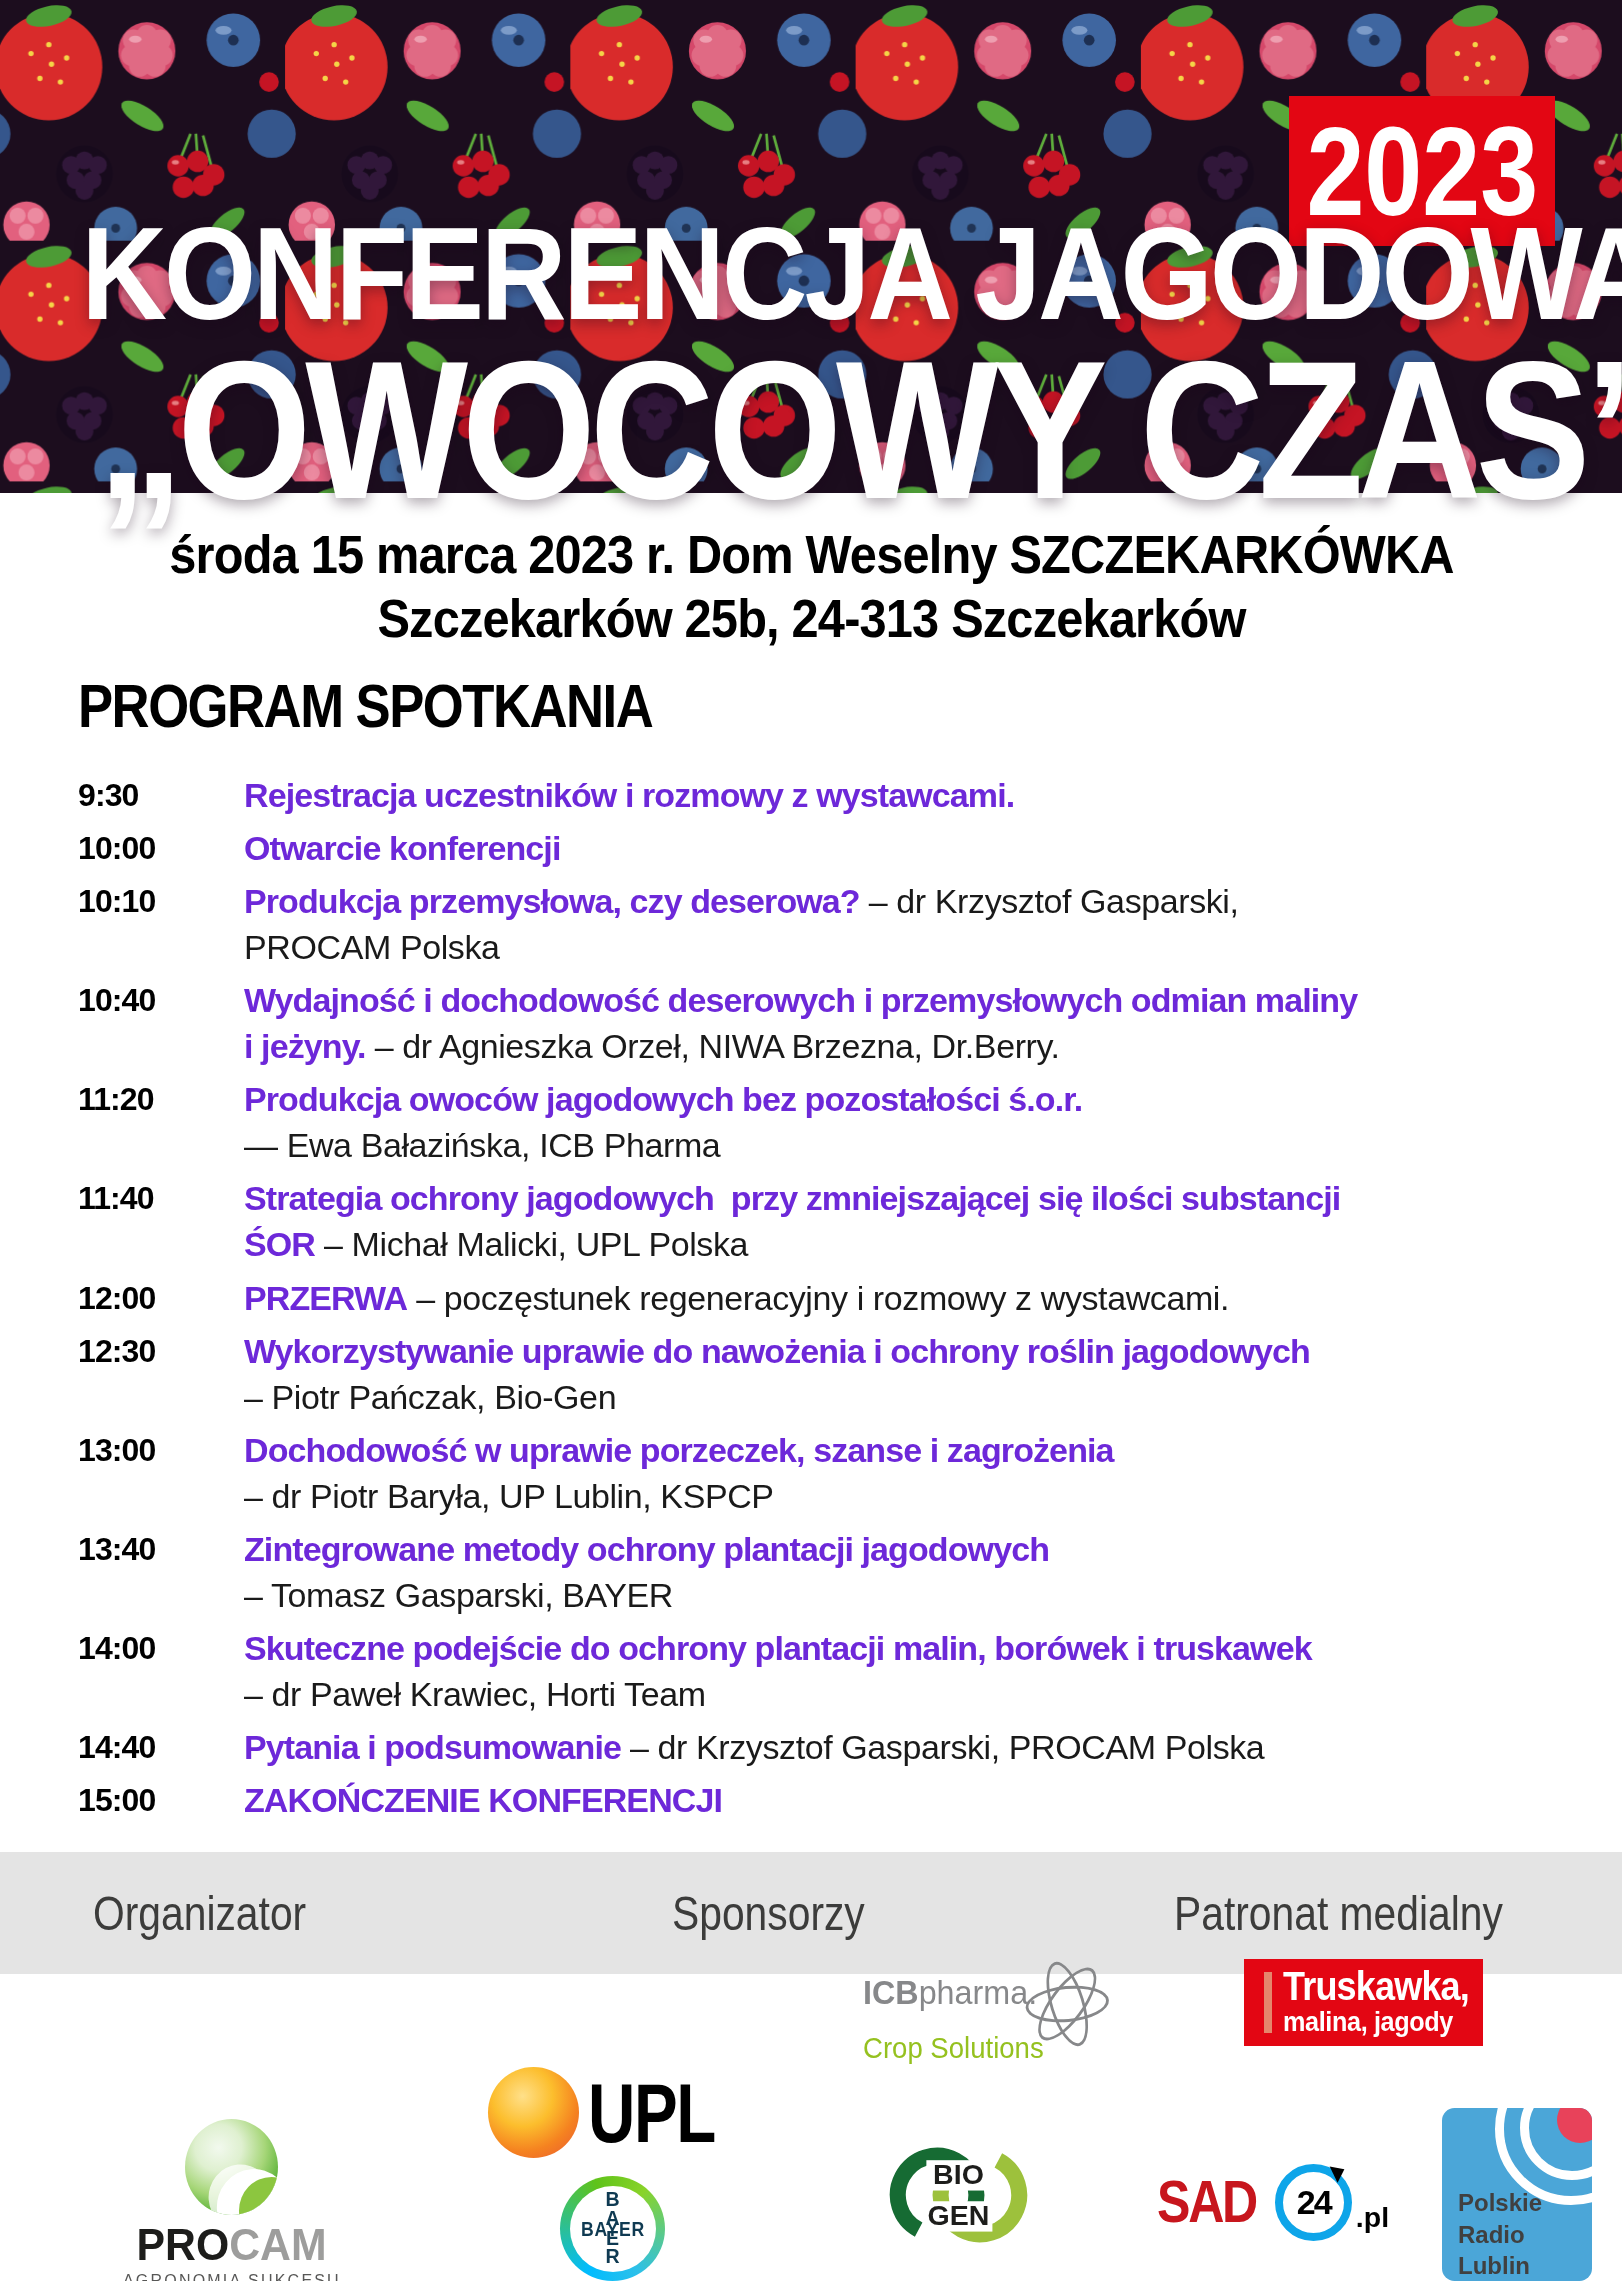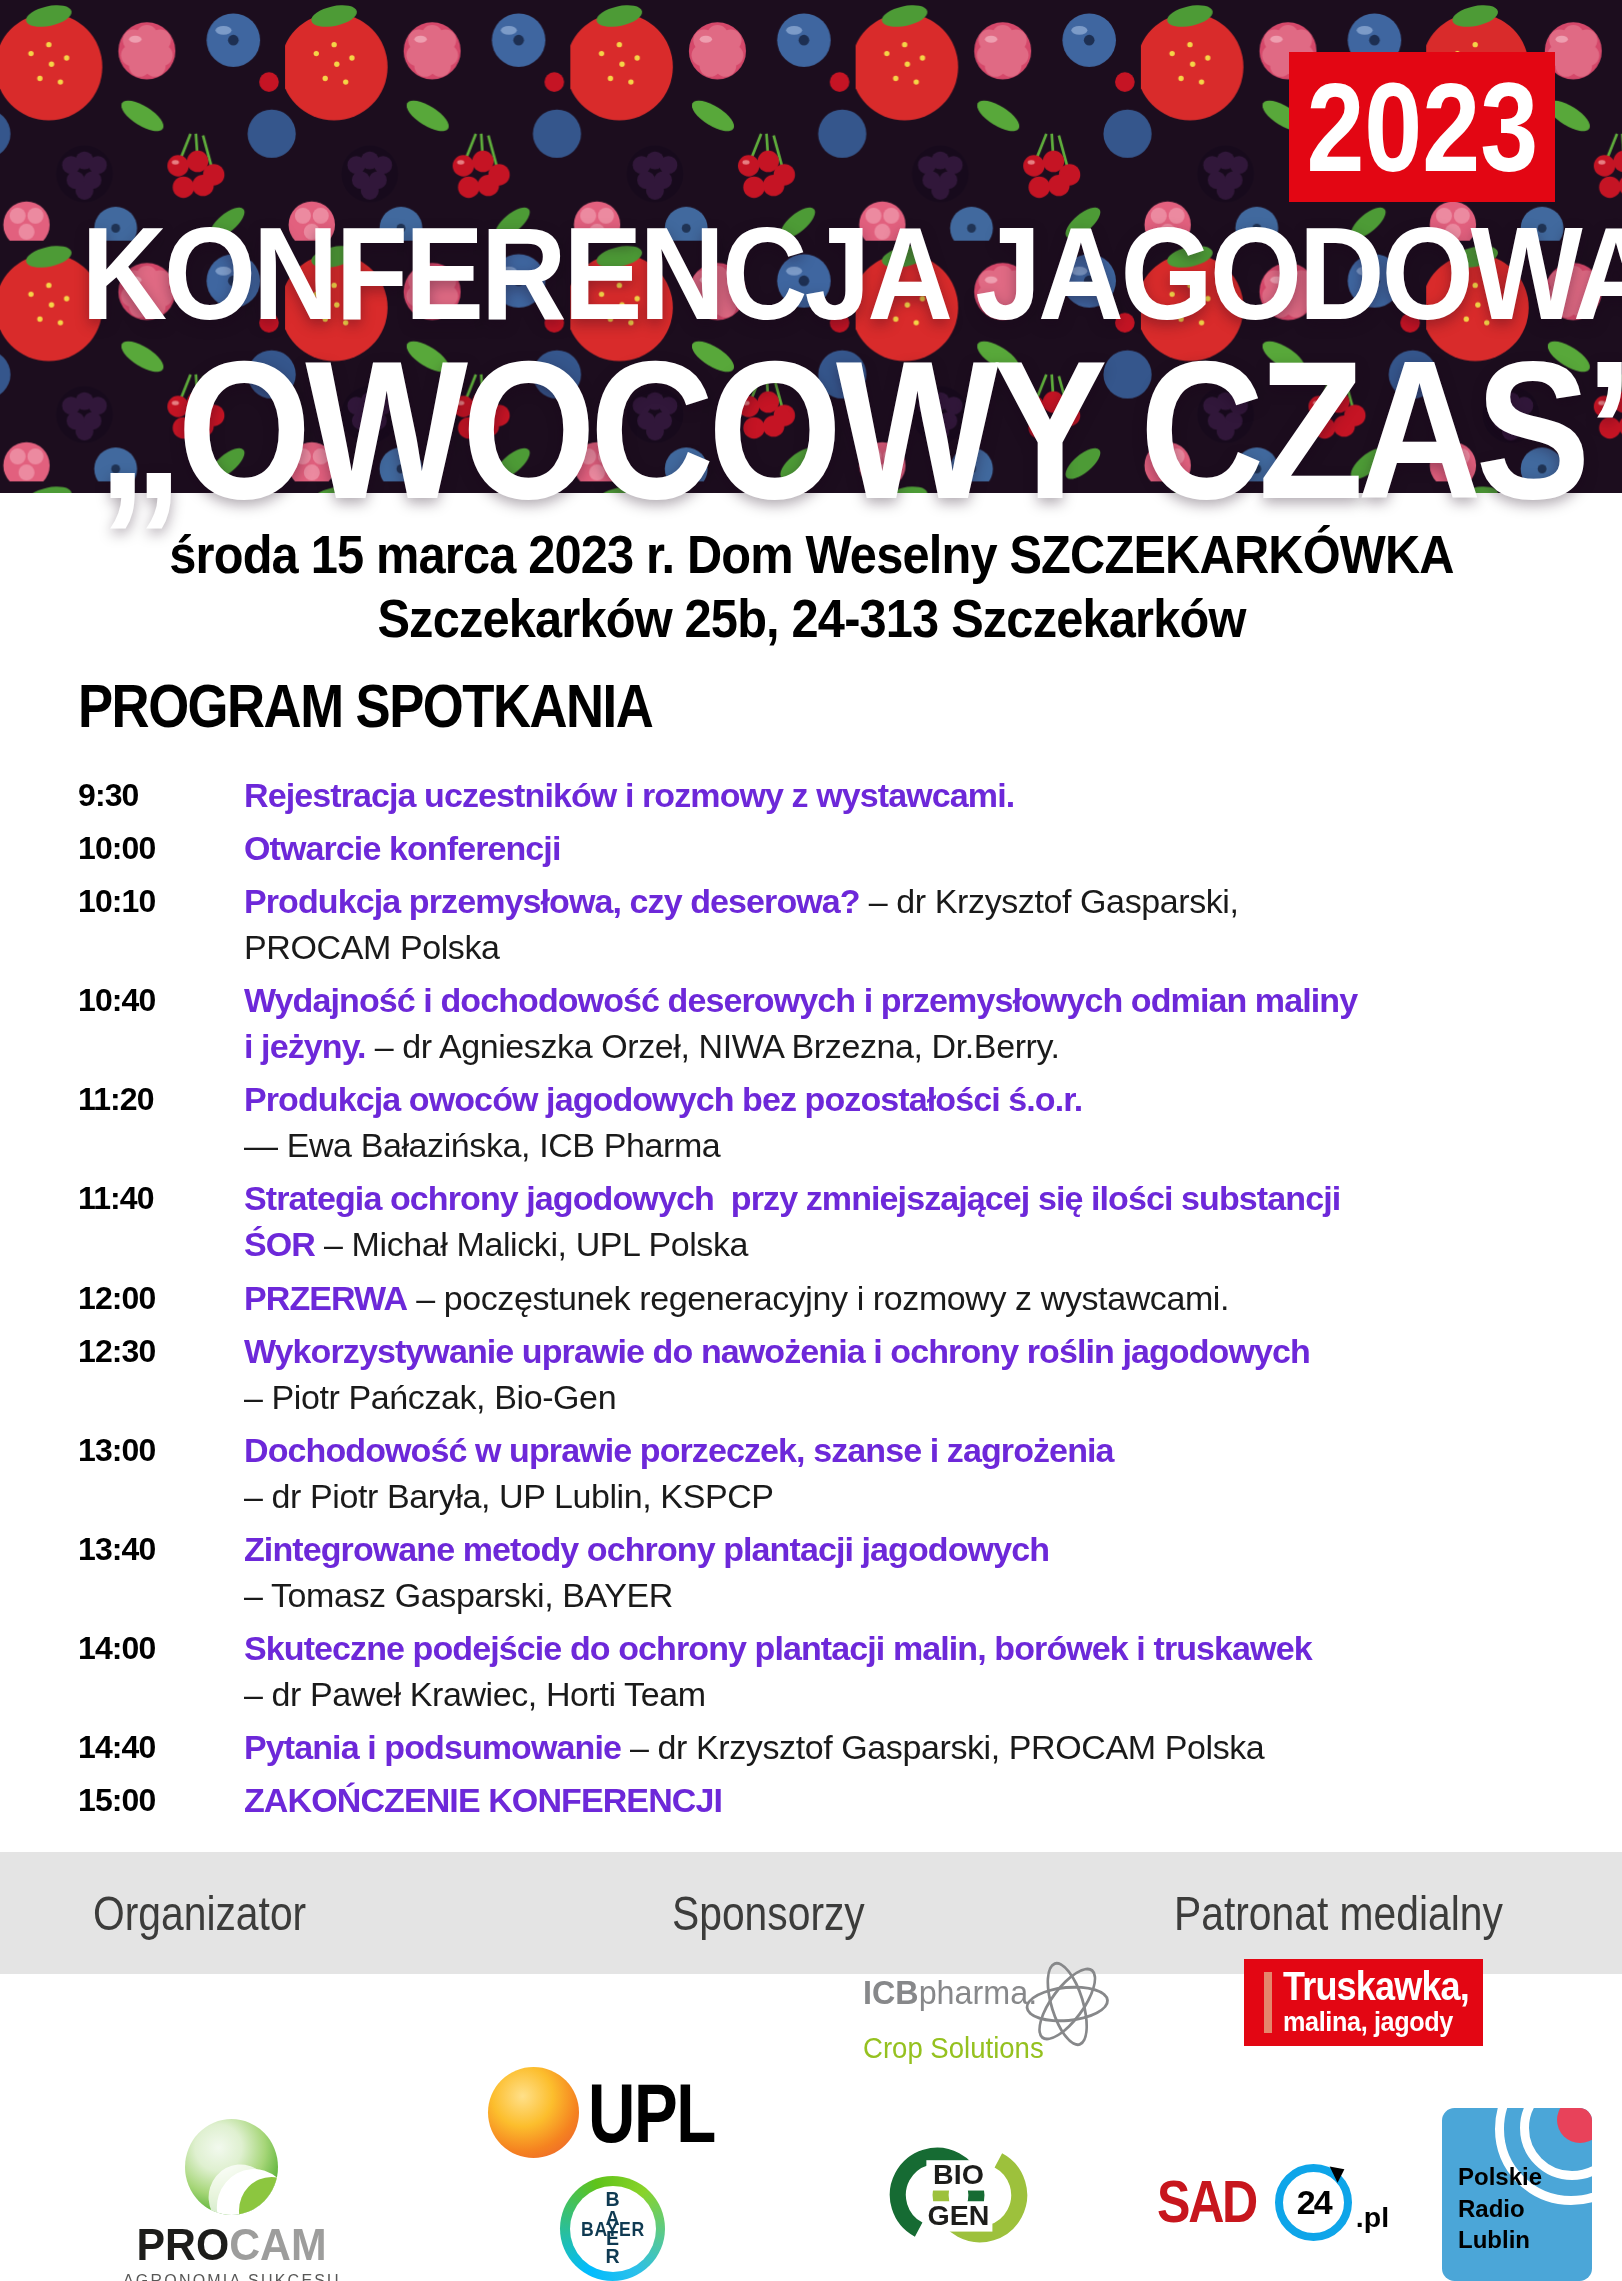--- a/index.html
+++ b/index.html
@@ -127,21 +127,21 @@
   .sad-pl{font-size:28.5px;font-weight:bold;color:#000;margin-left:3.6px;margin-top:30px;line-height:1;}
 
   
   .radio{left:1442px;top:2108px;width:150px;height:173px;background:#4ba6d8;
     border-radius:12.5px;overflow:hidden;}
   .radio .wave{position:absolute;border:9.8px solid #fff;border-radius:50%;background:transparent;}
   .radio .w1{width:134px;height:134px;right:-55px;top:-55px;}
   .radio .w2{width:86px;height:86px;right:-32px;top:-32px;}
   .radio .dot{position:absolute;width:46px;height:46px;border-radius:50%;background:#e8425a;
     right:-10.7px;top:-10.7px;}
-  .radio-text{position:absolute;left:16px;bottom:26px;color:#000000;font-weight:bold;
+  .radio-text{position:absolute;left:16px;bottom:0;color:#404040;font-weight:bold;
     font-size:24px;line-height:1.3;white-space:pre-line;}
 </style>
 </head>
 <body>
 
 <div class="page">
 
   <div class="photo">
     <svg viewBox="0 0 1821 553" preserveAspectRatio="xMidYMid slice">
       <defs>
@@ -192,21 +192,21 @@
           <ellipse cx="255" cy="250" rx="24" ry="10" fill="#4d9b36" transform="rotate(-40 255 250)"></ellipse>
           <circle cx="130" cy="256" r="24" fill="#41699e"></circle>
           <circle cx="130" cy="256" r="5" fill="#203455"></circle>
           <circle cx="302" cy="92" r="11" fill="#c51424"></circle>
         </pattern>
       </defs>
       <rect width="1821" height="553" fill="url(#berryTile)"></rect>
     </svg>
   </div>
 
-  <div class="badge" style="background:#e30613;">
+  <div class="badge" style="background:#e30613;margin-top:44px;">
     <span>2023</span>
   </div>
 
   <div class="title1">KONFERENCJA JAGODOWA</div>
   <div class="title2">„OWOCOWY CZAS”</div>
 
   <div class="date1">środa 15 marca 2023 r. Dom Weselny SZCZEKARKÓWKA</div>
   <div class="date2">Szczekarków 25b, 24-313 Szczekarków</div>
 
   <div class="prog-h">PROGRAM SPOTKANIA</div>

